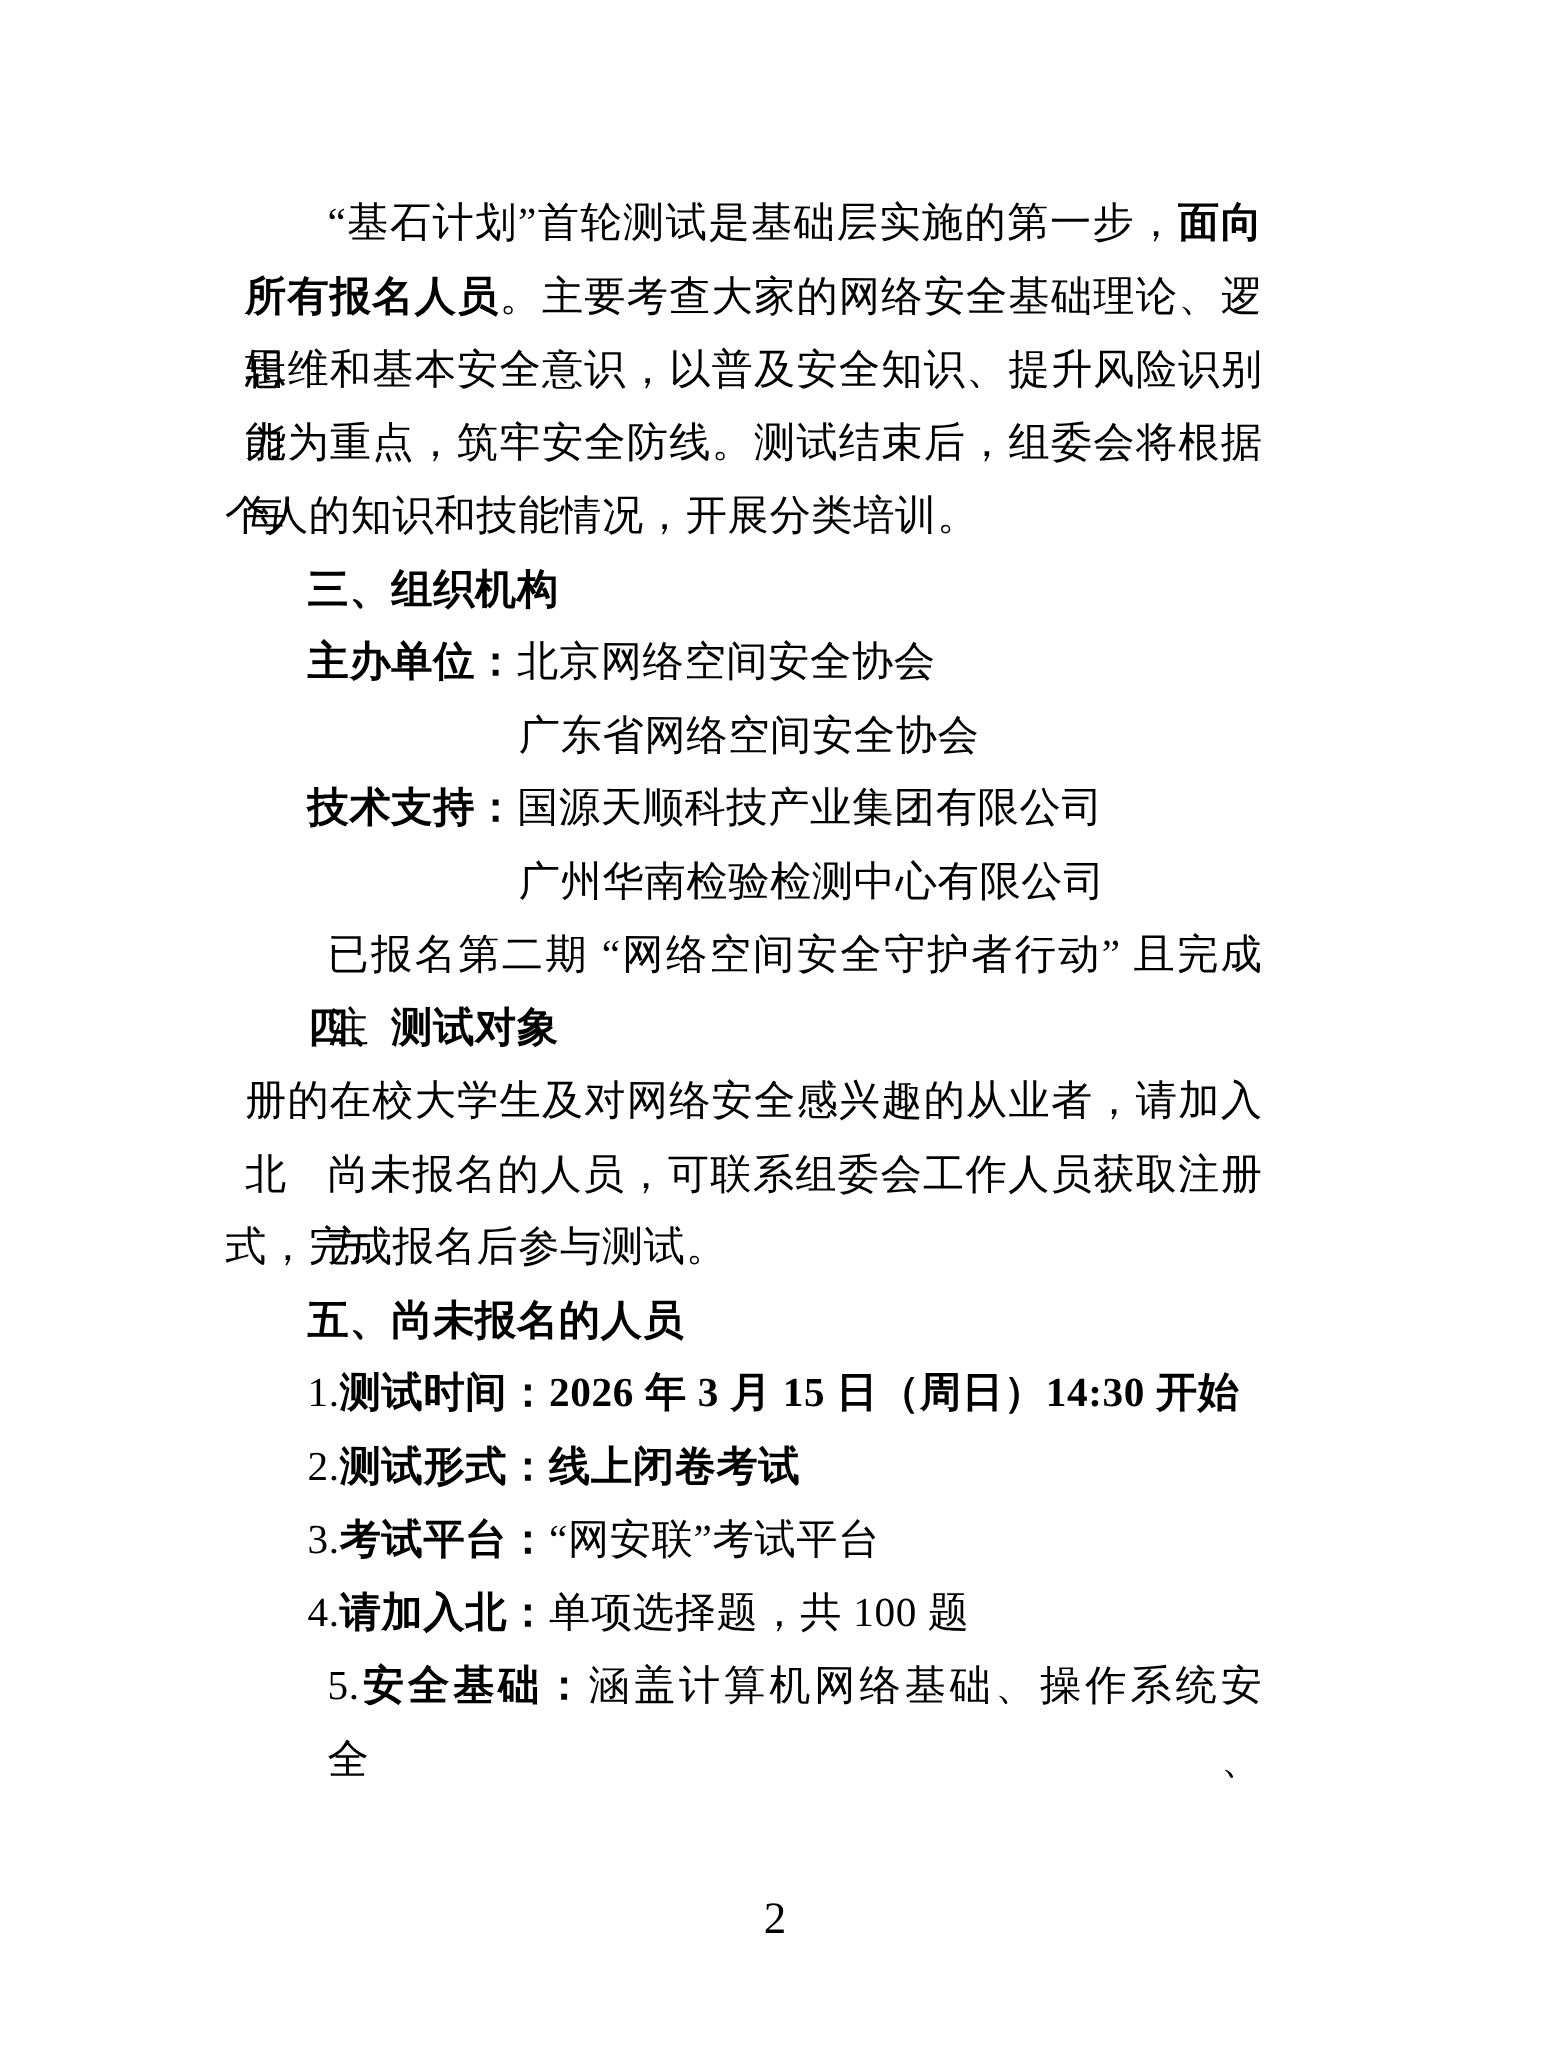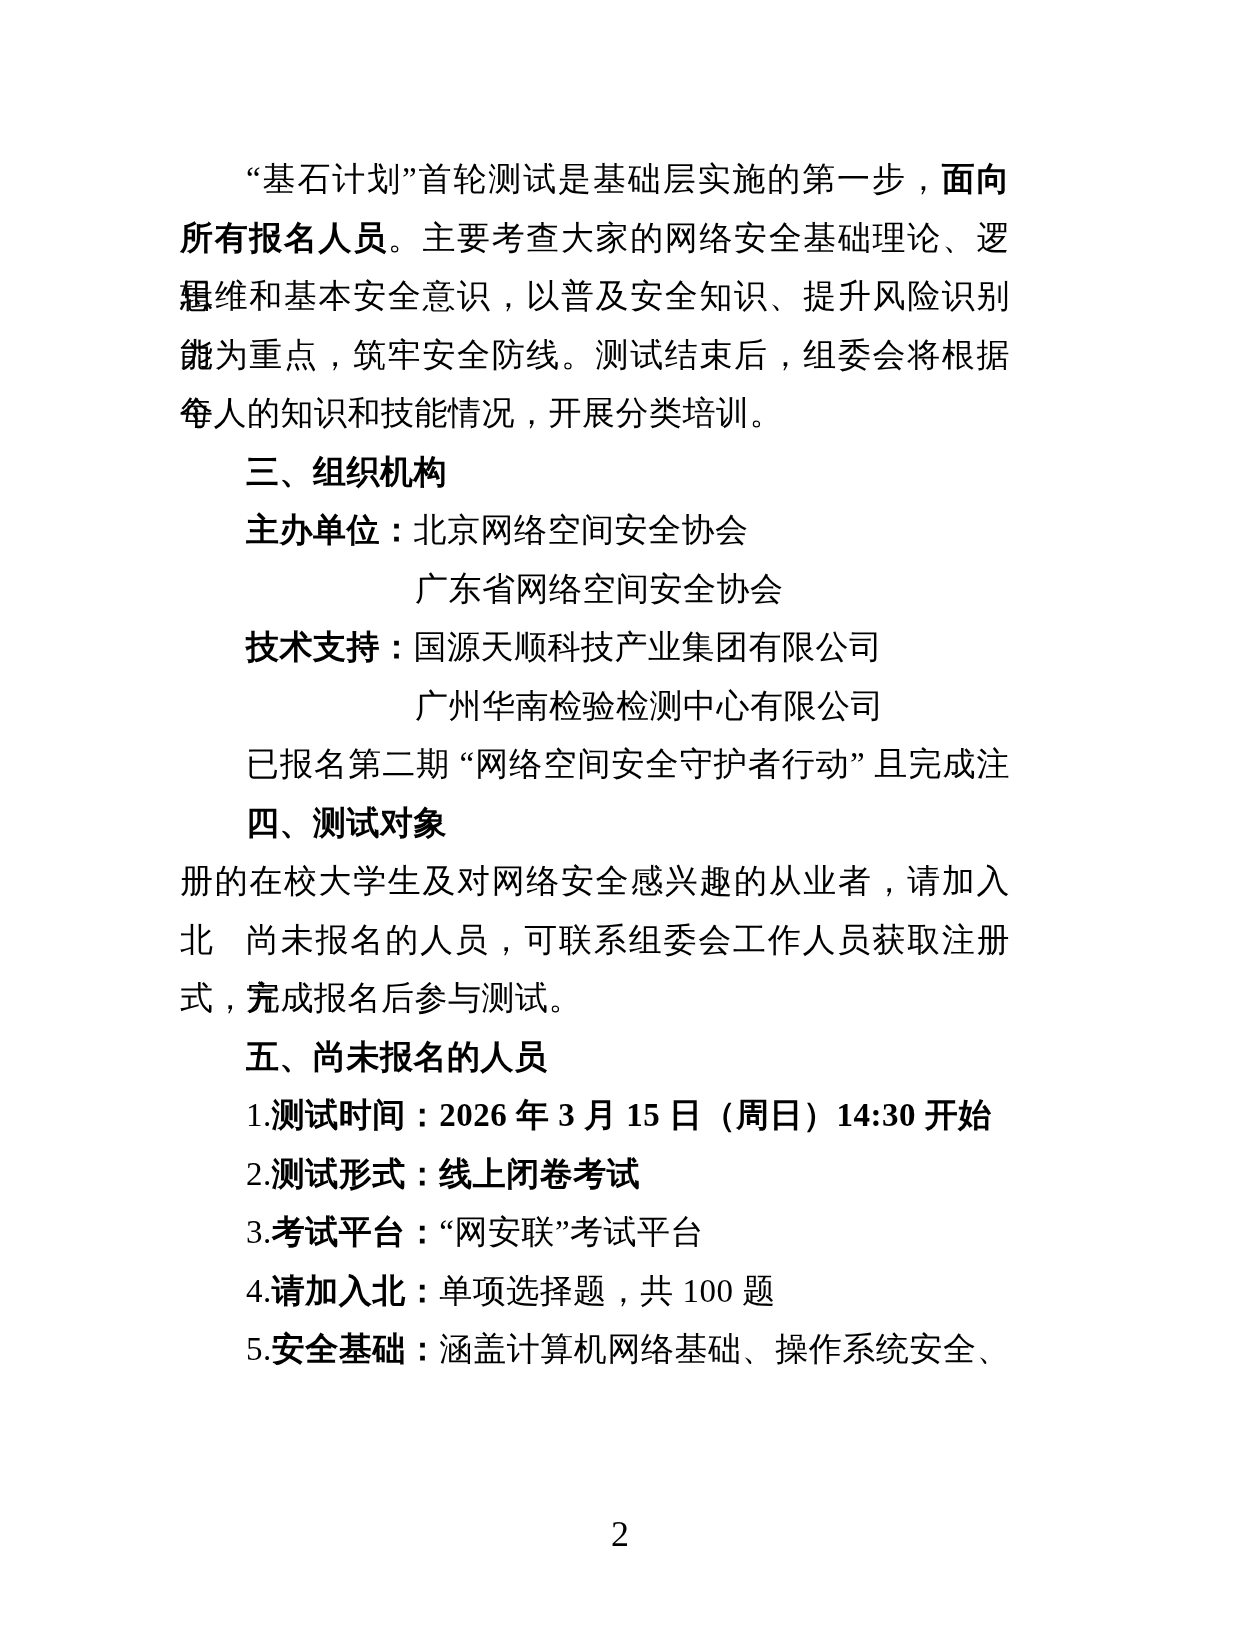--- a/index.html
+++ b/index.html
@@ -31,20 +31,21 @@
     line-height: 58.5px;
     font-size: 33px;
     white-space: normal;
     letter-spacing: 0.5px;
   }
   .ind { padding-left: 66px; }
   .padv { padding-left: 235px; }
   .jfull {
     text-align: justify;
     text-align-last: justify;
+    margin-left: 16px;
   }
   .b { font-weight: bold; }
   .page-footer {
     position: absolute;
     left: 0;
     top: 1512px;
     width: 1240px;
     text-align: center;
     font-size: 36px;
     line-height: 44px;

